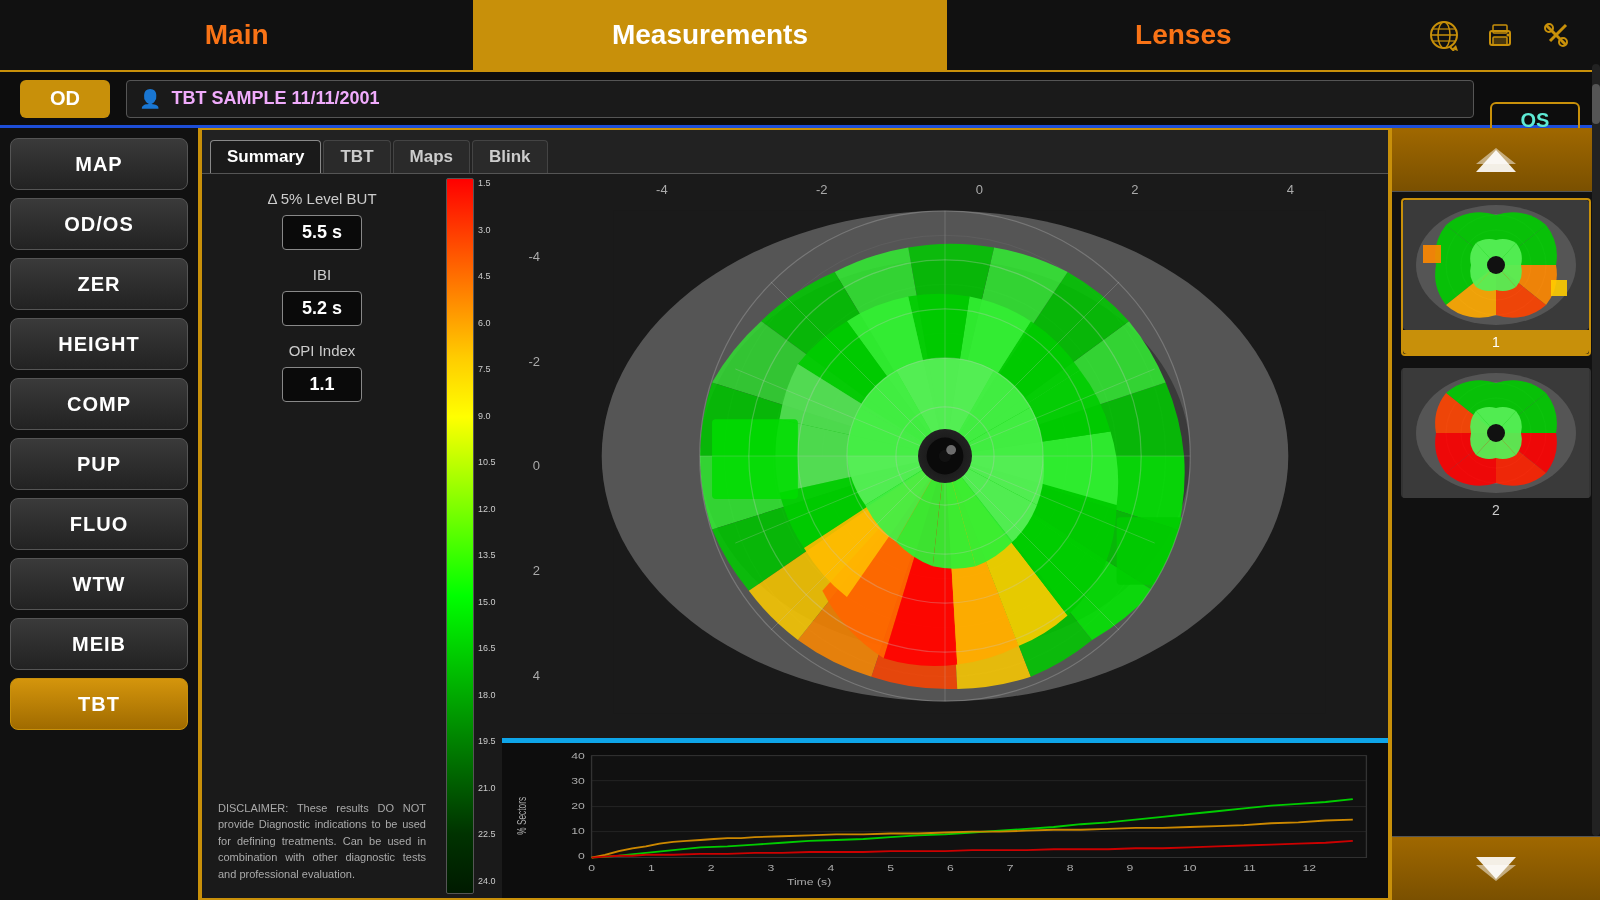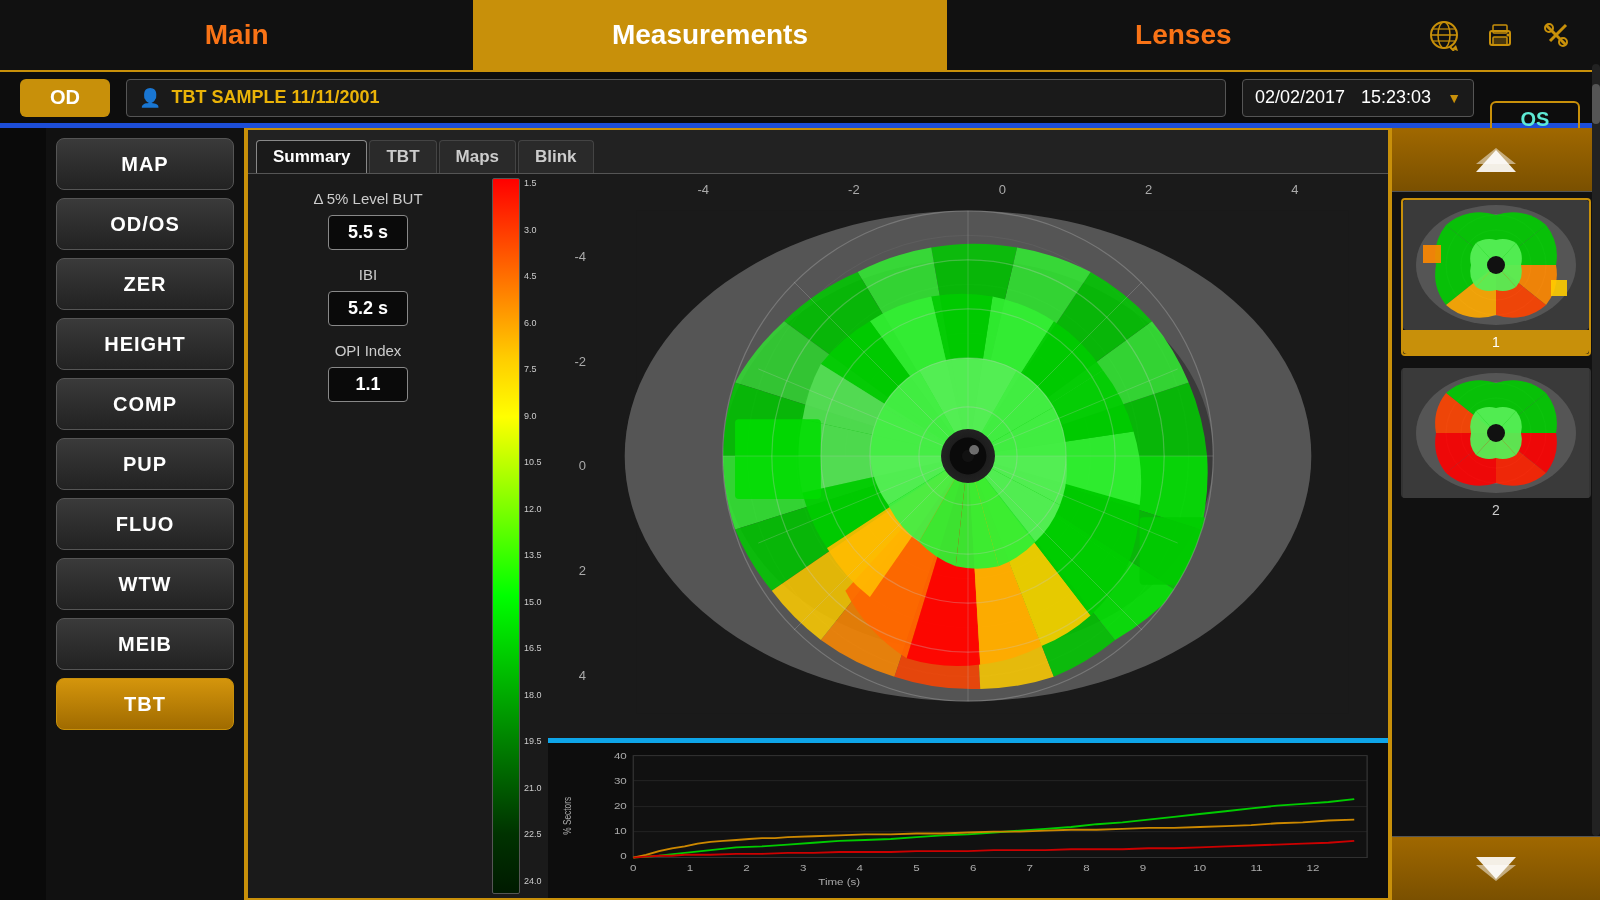--- a/index.html
+++ b/index.html
@@ -58,21 +58,21 @@
     }
 
     
     .patient-bar {
       display: flex;
       align-items: center;
       height: 56px;
       background: #0d0d0d;
       padding: 0 20px;
       gap: 16px;
-      border-bottom: 5px solid #1d4ed8;
+      border-bottom: 3px solid #1d4ed8;
     }
     .eye-btn {
       width: 90px;
       height: 38px;
       border-radius: 6px;
       background: #c8900a;
       color: #fff;
       font-size: 20px;
       font-weight: bold;
       border: none;
@@ -96,21 +96,21 @@
       border: 1px solid #555;
       border-radius: 4px;
       padding: 0 12px;
       height: 38px;
     }
     .patient-icon {
       color: #c8900a;
       font-size: 18px;
     }
     .patient-name {
-      color: #eab308;
+      color: #f0abfc;
       font-size: 18px;
       font-weight: bold;
     }
     .datetime-box {
       display: flex;
       align-items: center;
       background: #1a1a1a;
       border: 1px solid #555;
       border-radius: 4px;
       height: 38px;
@@ -121,21 +121,20 @@
     }
     .datetime-box .dropdown-arrow {
       color: #c8900a;
       font-size: 14px;
     }
 
     
     .main-content {
       display: flex;
       height: calc(900px - 72px - 56px);
-      margin-left: 46px;
     }
 
     
     .sidebar {
       width: 200px;
       background: #111;
       display: flex;
       flex-direction: column;
       padding: 10px 10px;
       gap: 8px;
@@ -392,25 +391,20 @@
     </div>
   </div>
 </div>
 
 <div class="patient-bar">
   <button class="eye-btn">OD</button>
   <div class="patient-info">
     <span class="patient-icon">👤</span>
     <span class="patient-name">TBT SAMPLE 11/11/2001</span>
   </div>
-  <div class="datetime-box">
-    <span>02/02/2017</span>
-    <span>15:23:03</span>
-    <span class="dropdown-arrow">▼</span>
-  </div>
   <button class="eye-btn inactive">OS</button>
 </div>
 
 <div class="main-content">
 
   <div class="sidebar">
     <button class="sidebar-btn">MAP</button>
     <button class="sidebar-btn">OD/OS</button>
     <button class="sidebar-btn">ZER</button>
     <button class="sidebar-btn">HEIGHT</button>
@@ -439,20 +433,21 @@
           <span class="metric-value">5.5 s</span>
         </div>
         <div class="metric-row">
           <span class="metric-label">IBI</span>
           <span class="metric-value">5.2 s</span>
         </div>
         <div class="metric-row">
           <span class="metric-label">OPI Index</span>
           <span class="metric-value">1.1</span>
         </div>
+        <p class="disclaimer">DISCLAIMER: These results DO NOT provide Diagnostic indications to be used for defining treatments. Can be used in combination with other diagnostic tests and professional evaluation.</p>
       </div>
 
       <div class="color-scale-container">
         <div style="display:flex; flex-direction:column; width:100%; flex:1; padding: 6px 0; gap:0; position:relative;">
 
           <div style="width:28px; height:100%; background: linear-gradient(to bottom, #ff0000, #ff4400, #ff8800, #ffcc00, #ffff00, #aaff00, #55ff00, #00ff00, #00cc00, #009900, #006600, #003300, #001a00); border:1px solid #555; border-radius:2px; position:absolute; left:4px; top:0; bottom:0;"></div>
           <div style="position:absolute; left:36px; top:0; bottom:8px; display:flex; flex-direction:column; justify-content:space-between; font-size:9px; color:#ccc;">
             <span>1.5</span>
             <span>3.0</span>
             <span>4.5</span>

